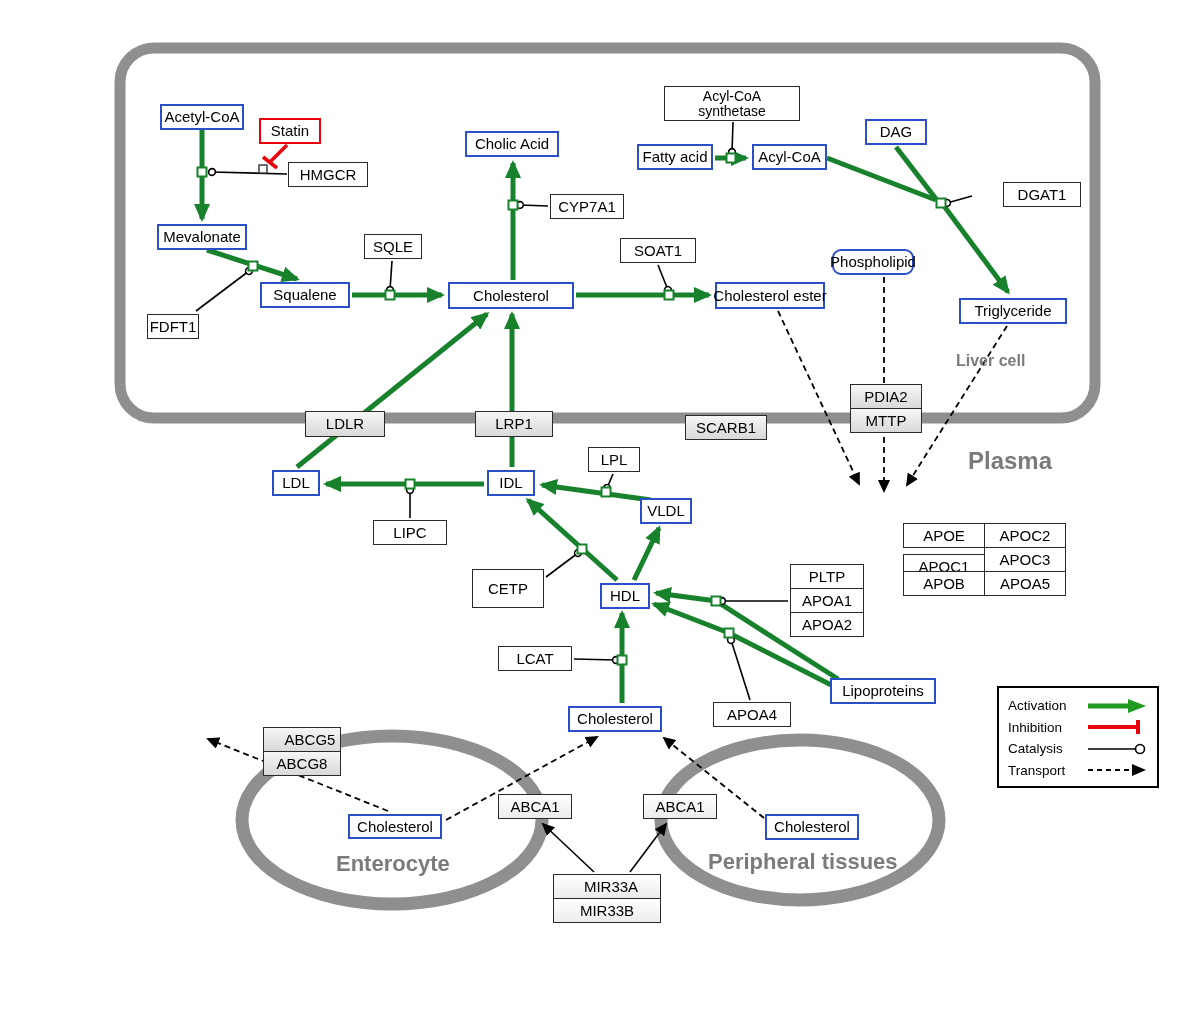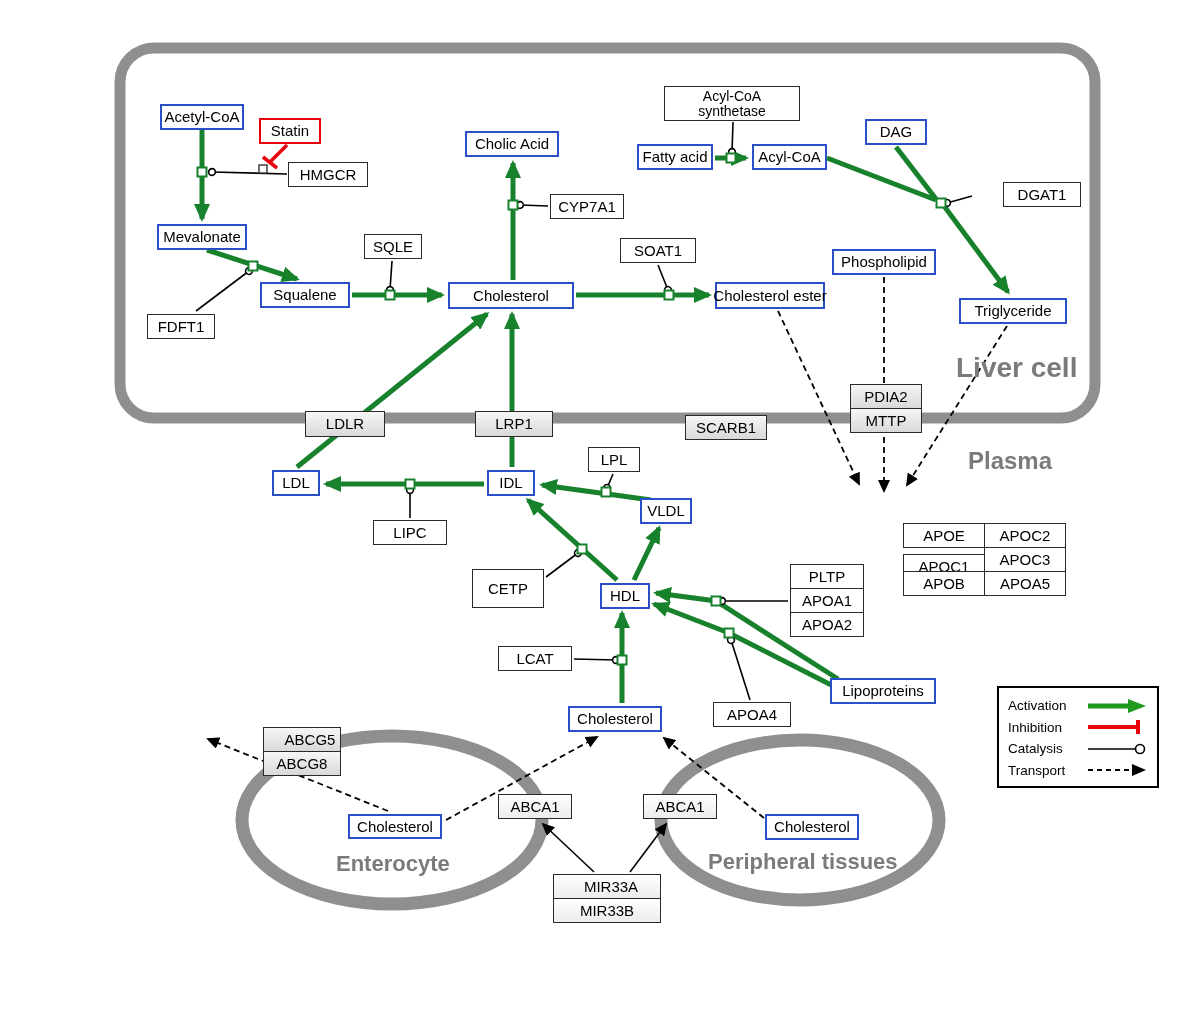--- a/index.html
+++ b/index.html
@@ -101,46 +101,46 @@
       <rect x="405.5" y="479.5" width="9" height="9"></rect>
       <rect x="601.5" y="487.5" width="9" height="9"></rect>
       <rect x="577.5" y="544.5" width="9" height="9"></rect>
       <rect x="617.5" y="655.5" width="9" height="9"></rect>
       <rect x="711.5" y="596.5" width="9" height="9"></rect>
       <rect x="724.5" y="628.5" width="9" height="9"></rect>
     </g>
     <rect x="259" y="165" width="8" height="8" fill="#ffffff" stroke="#333" stroke-width="1.4"></rect>
   </svg>
 
-  <div class="region-label" style="left:956px;top:352px;font-size:28px;">Liver cell</div>
+  <div class="region-label" style="left:956px;top:352px;font-size:16px;">Liver cell</div>
   <div class="region-label" style="left:968px;top:447px;font-size:24px;">Plasma</div>
   <div class="region-label" style="left:336px;top:851px;font-size:22px;">Enterocyte</div>
   <div class="region-label" style="left:708px;top:849px;font-size:22px;">Peripheral tissues</div>
 
   <div class="node metab" style="left:160px;top:88px;width:84px;height:26px;margin-top:16px;">Acetyl-CoA</div>
   <div class="node statin" style="left:259px;top:118px;width:62px;height:26px;">Statin</div>
   <div class="node enzyme" style="left:288px;top:162px;width:80px;height:25px;">HMGCR</div>
   <div class="node metab" style="left:157px;top:224px;width:90px;height:26px;">Mevalonate</div>
-  <div class="node enzyme" style="left:147px;top:314px;width:68px;height:25px;">FDFT1</div>
+  <div class="node enzyme" style="left:147px;top:314px;width:52px;height:25px;">FDFT1</div>
   <div class="node metab" style="left:260px;top:282px;width:90px;height:26px;">Squalene</div>
   <div class="node enzyme" style="left:364px;top:234px;width:58px;height:25px;">SQLE</div>
   <div class="node metab" style="left:465px;top:131px;width:94px;height:26px;">Cholic Acid</div>
   <div class="node enzyme" style="left:550px;top:194px;width:74px;height:25px;">CYP7A1</div>
   <div class="node metab" style="left:448px;top:282px;width:126px;height:27px;">Cholesterol</div>
   <div class="node enzyme" style="left:620px;top:238px;width:76px;height:25px;">SOAT1</div>
   <div class="node metab" style="left:715px;top:282px;width:110px;height:27px;">Cholesterol ester</div>
   <div class="node enzyme two-line" style="left:664px;top:86px;width:136px;height:35px;">
     <span>Acyl-CoA</span>
     <span>synthetase</span>
   </div>
   <div class="node metab" style="left:637px;top:144px;width:76px;height:26px;">Fatty acid</div>
   <div class="node metab" style="left:752px;top:144px;width:75px;height:26px;">Acyl-CoA</div>
   <div class="node metab" style="left:865px;top:119px;width:62px;height:26px;">DAG</div>
   <div class="node enzyme" style="left:974px;top:182px;width:78px;height:25px;margin-left:29px;">DGAT1</div>
-  <div class="node metab" style="left:832px;top:249px;width:104px;height:26px;">Phospholipid</div>
+  <div class="node metab" style="left:832px;top:249px;width:82px;height:26px;border-radius:9px;">Phospholipid</div>
   <div class="node metab" style="left:959px;top:298px;width:108px;height:26px;">Triglyceride</div>
 
   <div class="node memb" style="left:305px;top:411px;width:80px;height:26px;">LDLR</div>
   <div class="node memb" style="left:475px;top:411px;width:78px;height:26px;">LRP1</div>
   <div class="node memb" style="left:685px;top:415px;width:82px;height:25px;">SCARB1</div>
   <div class="node memb" style="left:850px;top:384px;width:72px;height:25px;">PDIA2</div>
   <div class="node memb" style="left:850px;top:408px;width:72px;height:25px;">MTTP</div>
 
   <div class="node metab" style="left:272px;top:470px;width:48px;height:26px;">LDL</div>
   <div class="node metab" style="left:487px;top:470px;width:48px;height:26px;">IDL</div>

